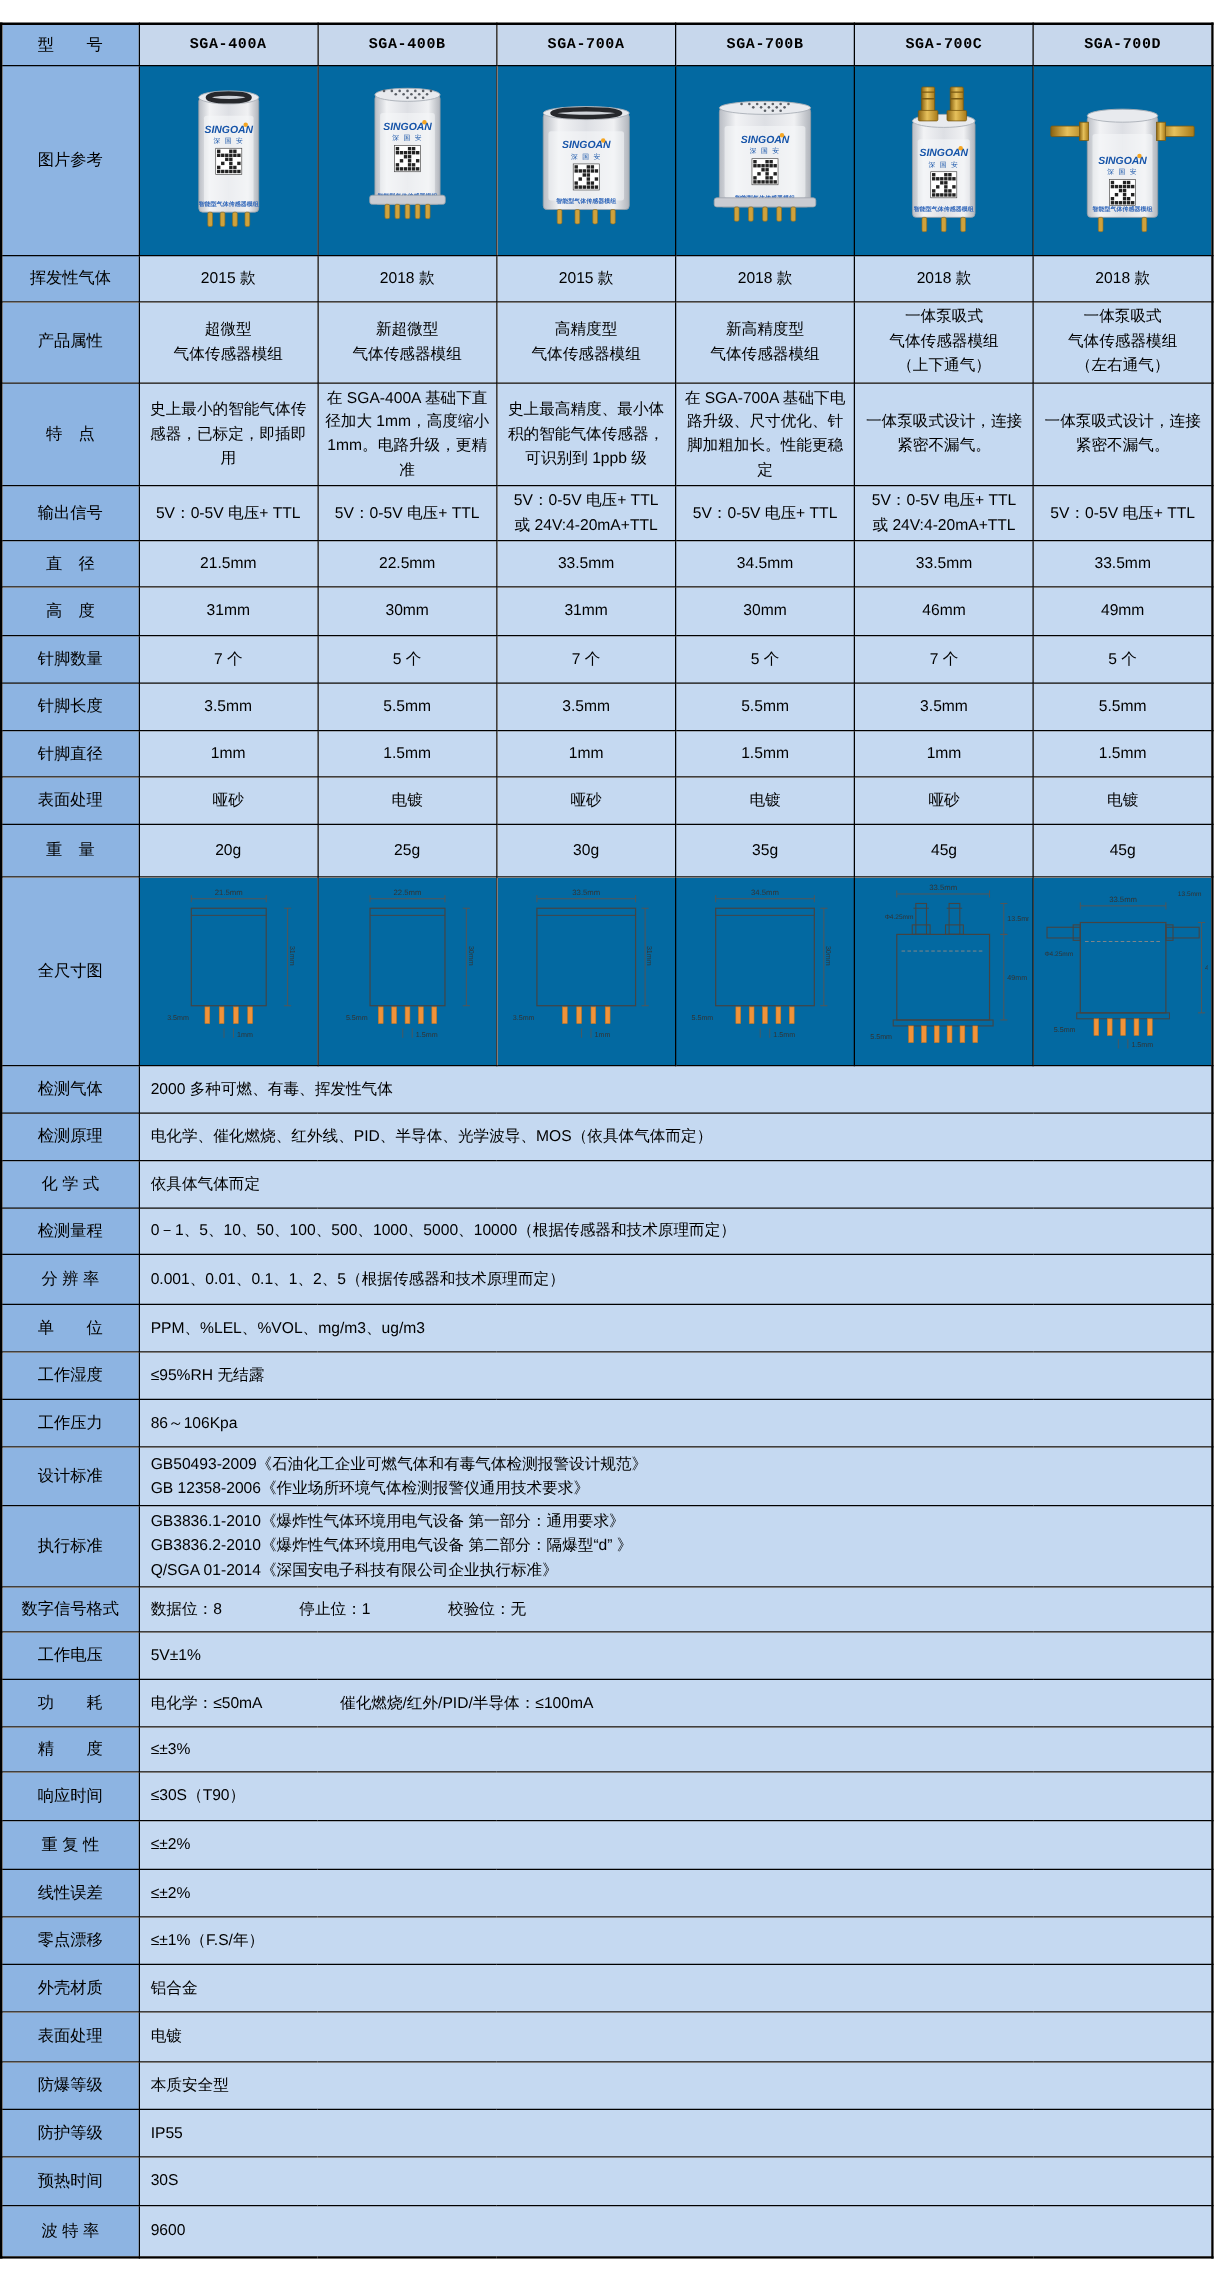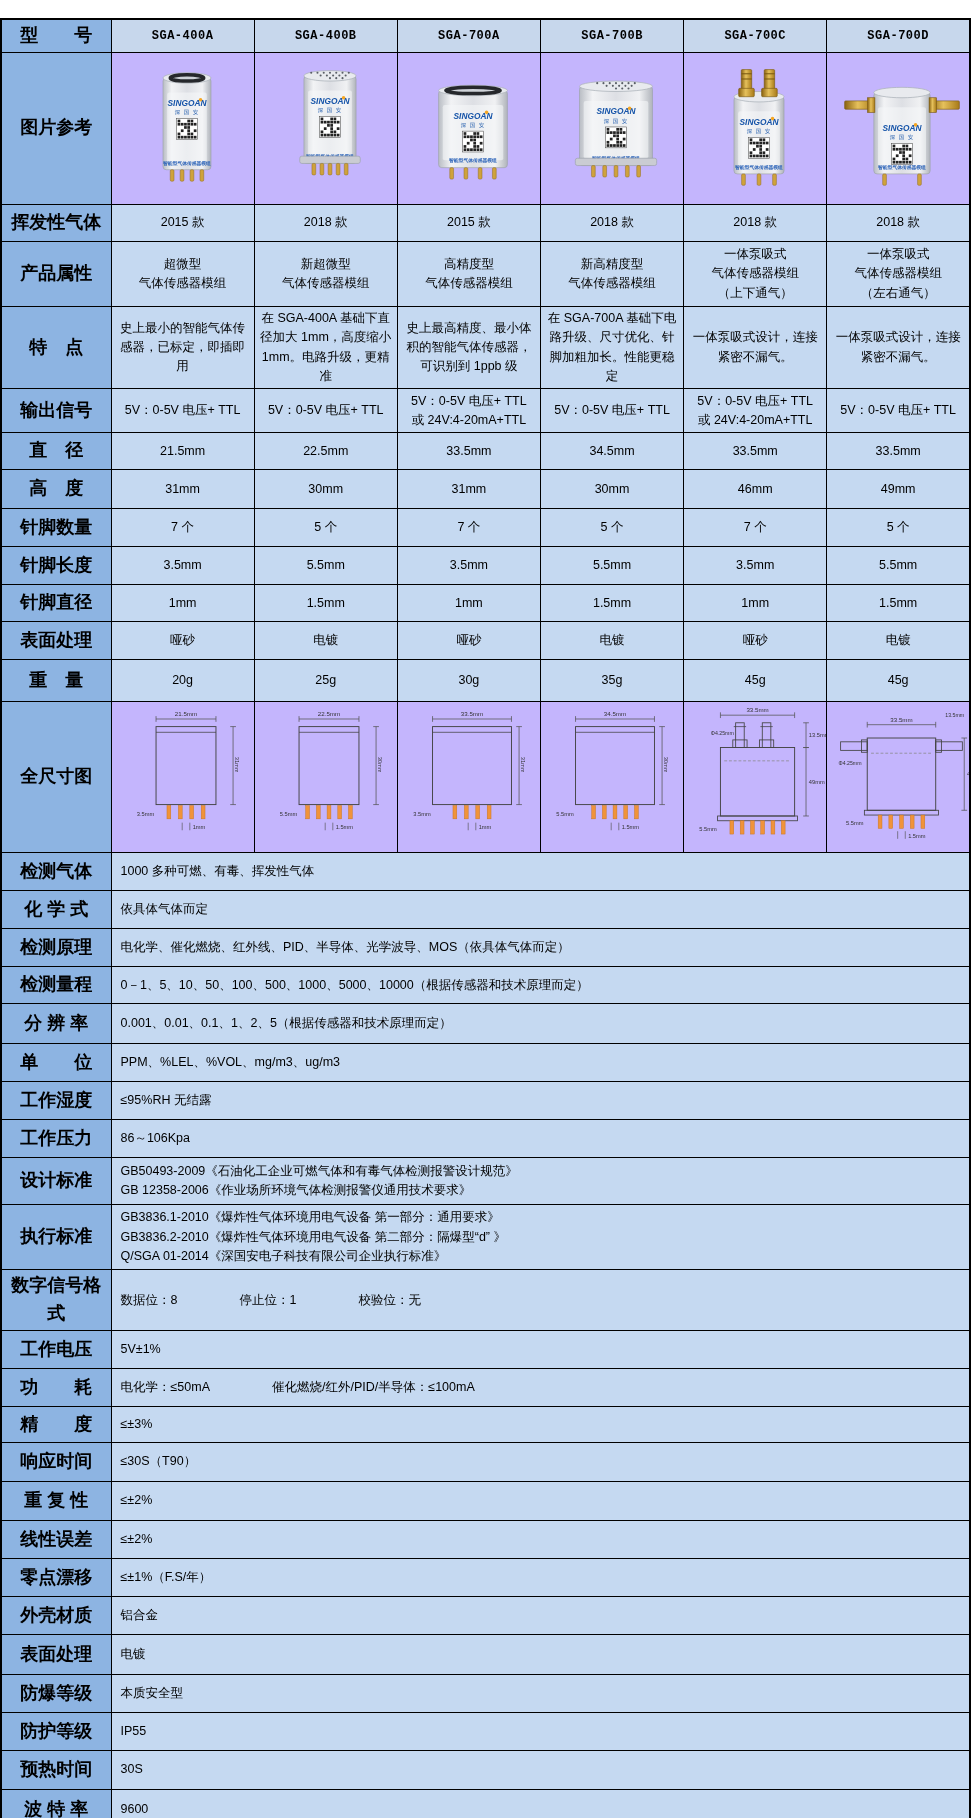--- a/index.html
+++ b/index.html
@@ -1,24 +1,24 @@
 <!DOCTYPE html>
 <html><head>
 <meta charset="utf-8">
 <style>
   html,body{margin:0;padding:0;background:#fff;color:#000;
     font-family:"Liberation Sans","DejaVu Sans",sans-serif;}
   .wrap{width:971px;}
   table{border-collapse:collapse;width:971px;table-layout:fixed;border:2px solid #000;}
   td{border:1px solid #000;padding:2px 4px;text-align:center;vertical-align:middle;
      background:#c5d9f1;font-size:12.5px;line-height:1.55;overflow:hidden;}
-  td.label-cell{background:#8db4e2;font-weight:bold;font-size:18px;}
+  td.label-cell{background:#8db4e2;font-weight:normal;font-size:13px;}
   td.model-cell{background:#c7d7ec;font-weight:bold;font-size:12px;
      font-family:"Liberation Mono","DejaVu Sans Mono",monospace;letter-spacing:.5px;}
-  td.img-cell,td.diag-cell{background:#c4b5fd;padding:1px 0;text-align:right;}
+  td.img-cell,td.diag-cell{background:#0369a1;padding:1px 0;}
   td.value-cell{text-align:left;padding-left:9px;}
   .cellline{display:block;}
   .part{display:inline-block;margin-right:62px;}
   .part:last-child{margin-right:0;}
   svg{display:inline-block;vertical-align:middle;}
 </style>
 </head>
 <body>
 
 
@@ -604,33 +604,33 @@
               <rect x="92.5" y="115" width="4" height="14" fill="#f0933a" stroke="#c87620" stroke-width="0.5"></rect>
               <text x="32" y="126" text-anchor="end" font-size="6" fill="#333">5.5mm</text>
               <line x1="68" y1="132" x2="68" y2="140" stroke="#555" stroke-width="0.7"></line>
               <line x1="76" y1="132" x2="76" y2="140" stroke="#555" stroke-width="0.7"></line>
               <text x="79" y="139" font-size="6" fill="#333">1.5mm</text>
             </svg></td>
         </tr>
         <tr style="height: 38px;">
           <td class="label-cell">检测气体</td>
           <td class="value-cell" colspan="6">
-            <span class="cellline">1000 多种可燃、有毒、挥发性气体</span>
+            <span class="cellline">2000 多种可燃、有毒、挥发性气体</span>
+          </td>
+        </tr>
+        <tr style="height: 38px;">
+          <td class="label-cell">检测原理</td>
+          <td class="value-cell" colspan="6">
+            <span class="cellline">电化学、催化燃烧、红外线、PID、半导体、光学波导、MOS（依具体气体而定）</span>
           </td>
         </tr>
         <tr style="height: 38px;">
           <td class="label-cell">化 学 式</td>
           <td class="value-cell" colspan="6">
             <span class="cellline">依具体气体而定</span>
-          </td>
-        </tr>
-        <tr style="height: 38px;">
-          <td class="label-cell">检测原理</td>
-          <td class="value-cell" colspan="6">
-            <span class="cellline">电化学、催化燃烧、红外线、PID、半导体、光学波导、MOS（依具体气体而定）</span>
           </td>
         </tr>
         <tr style="height: 37px; border-radius: 16px;">
           <td class="label-cell">检测量程</td>
           <td class="value-cell" colspan="6">
             <span class="cellline">0－1、5、10、50、100、500、1000、5000、10000（根据传感器和技术原理而定）</span>
           </td>
         </tr>
         <tr style="height: 40px;">
           <td class="label-cell">分 辨 率</td>

